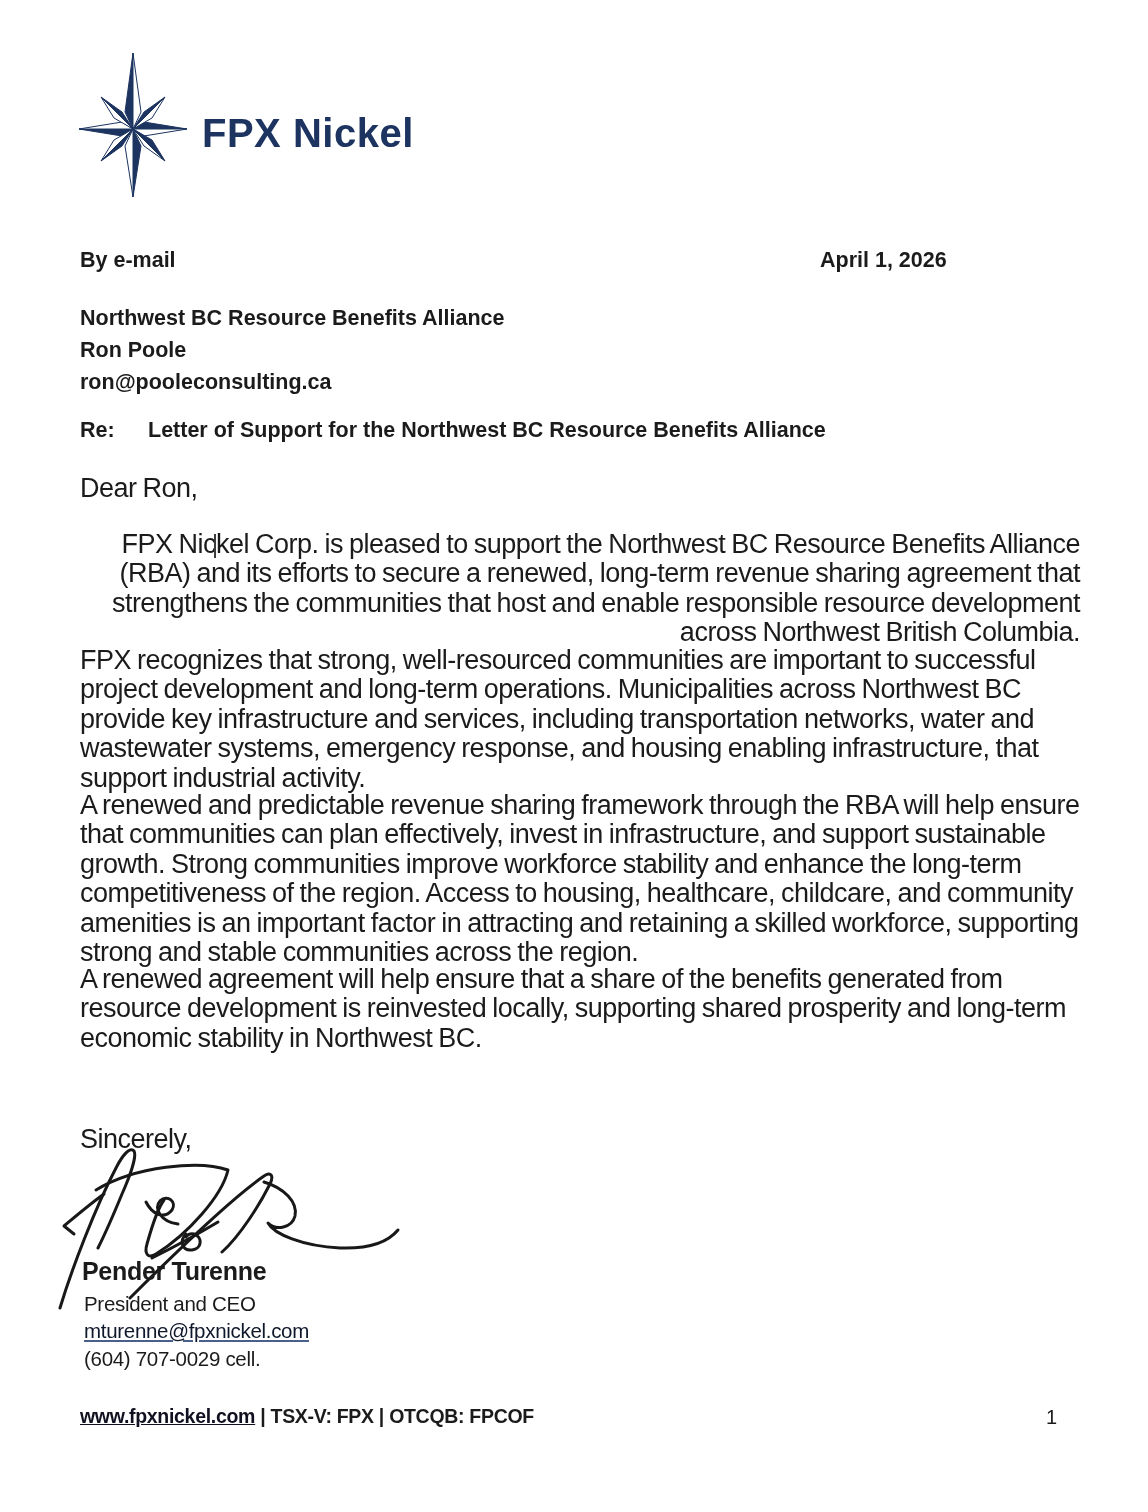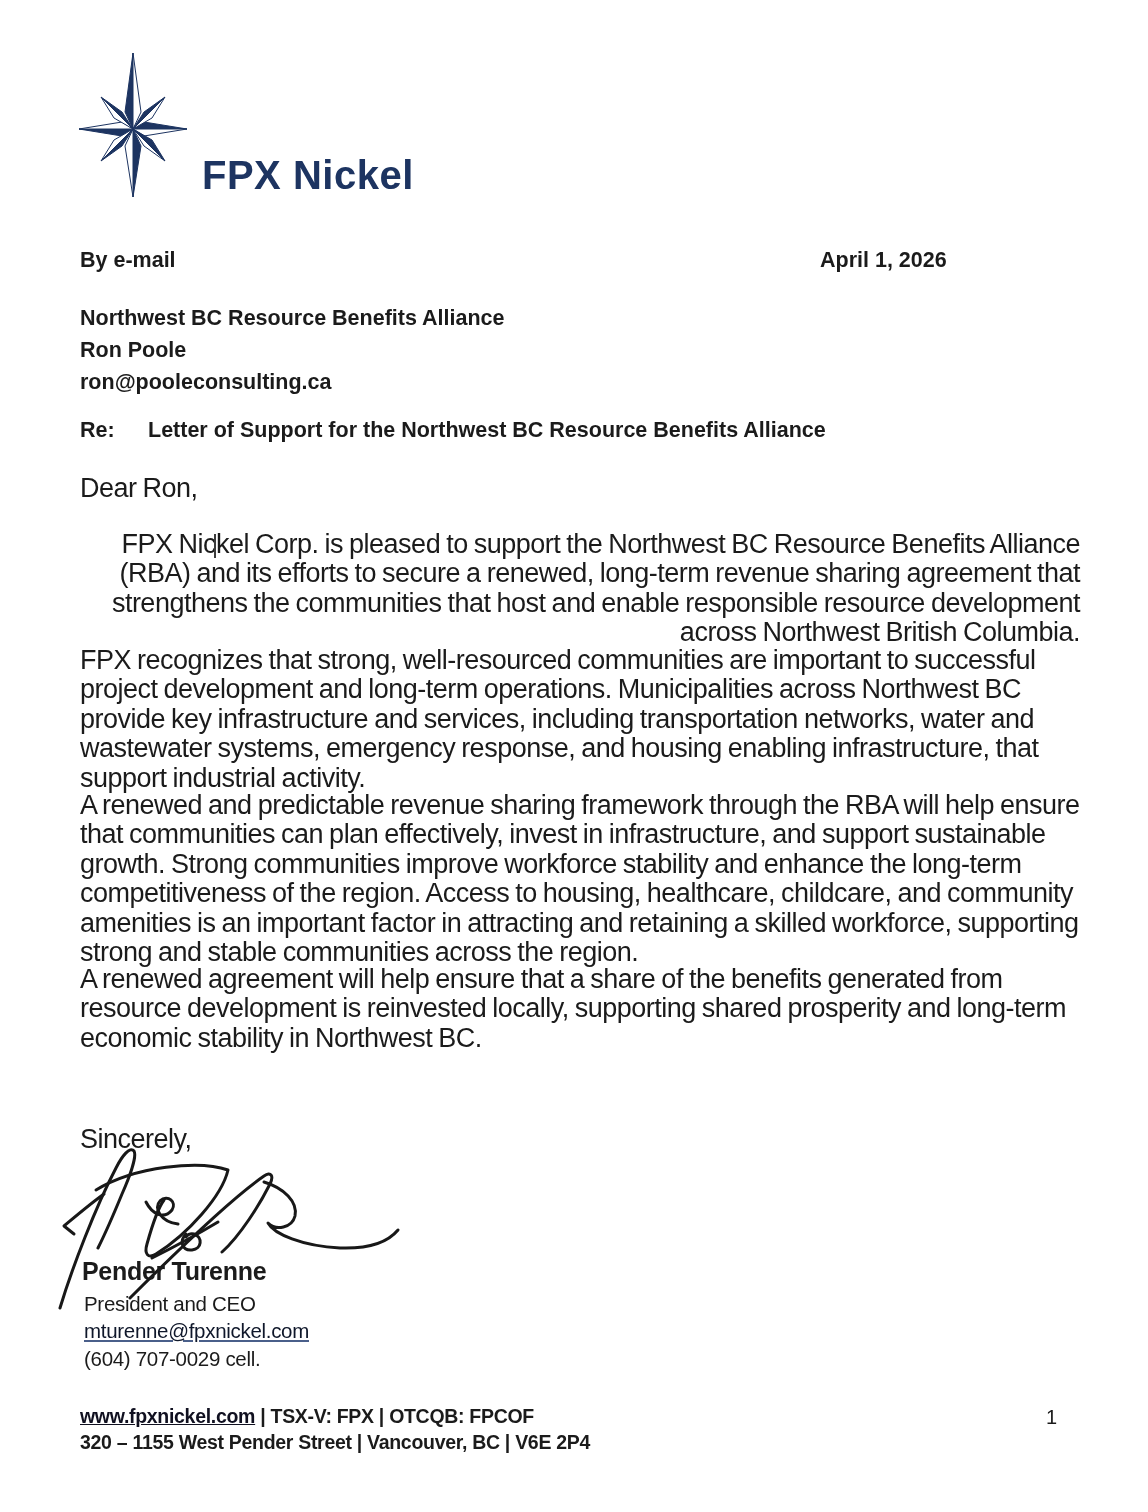--- a/index.html
+++ b/index.html
@@ -8,21 +8,21 @@
     width:1148px;height:1512px;
     margin:0 auto;
     background:#ffffff;
     font-family:"Liberation Sans",sans-serif;
     color:#1b1b1b;
     overflow:hidden;
   }
   .abs{position:absolute;}
 
   
-  .logo-row{left:78px;top:52px;display:flex;align-items:flex-end;}
+  .logo-row{left:78px;top:52px;display:flex;align-items:center;}
   .logo-star{width:110px;height:146px;}
   .logo-text{
     margin-left:14px;margin-top:16px;
     font-size:40px;font-weight:bold;color:#1d3461;letter-spacing:0.5px;
   }
 
   
   .delivery{left:80px;top:248px;font-size:21.5px;font-weight:bold;}
   .date{left:820px;top:248px;font-size:21.5px;font-weight:bold;}
 
@@ -139,16 +139,15 @@
 
   <div class="abs sig-name">Pender Turenne</div>
   <div class="abs sig-title">President and CEO</div>
   <div class="abs sig-email">mturenne@fpxnickel.com</div>
   <div class="abs sig-phone">(604) 707-0029 cell.</div>
 
   <div class="abs footer-line1">
     <span class="footer-link">www.fpxnickel.com</span>
     <span>|  TSX-V: FPX  |  OTCQB: FPCOF</span>
   </div>
-  <div class="abs footer-line2">320 – 1155 West Pender Street  |  Vancouver, BC  |  V6E 2P4</div>
   <div class="abs page-number">1</div>
 
 </div>
 
 </body></html>

